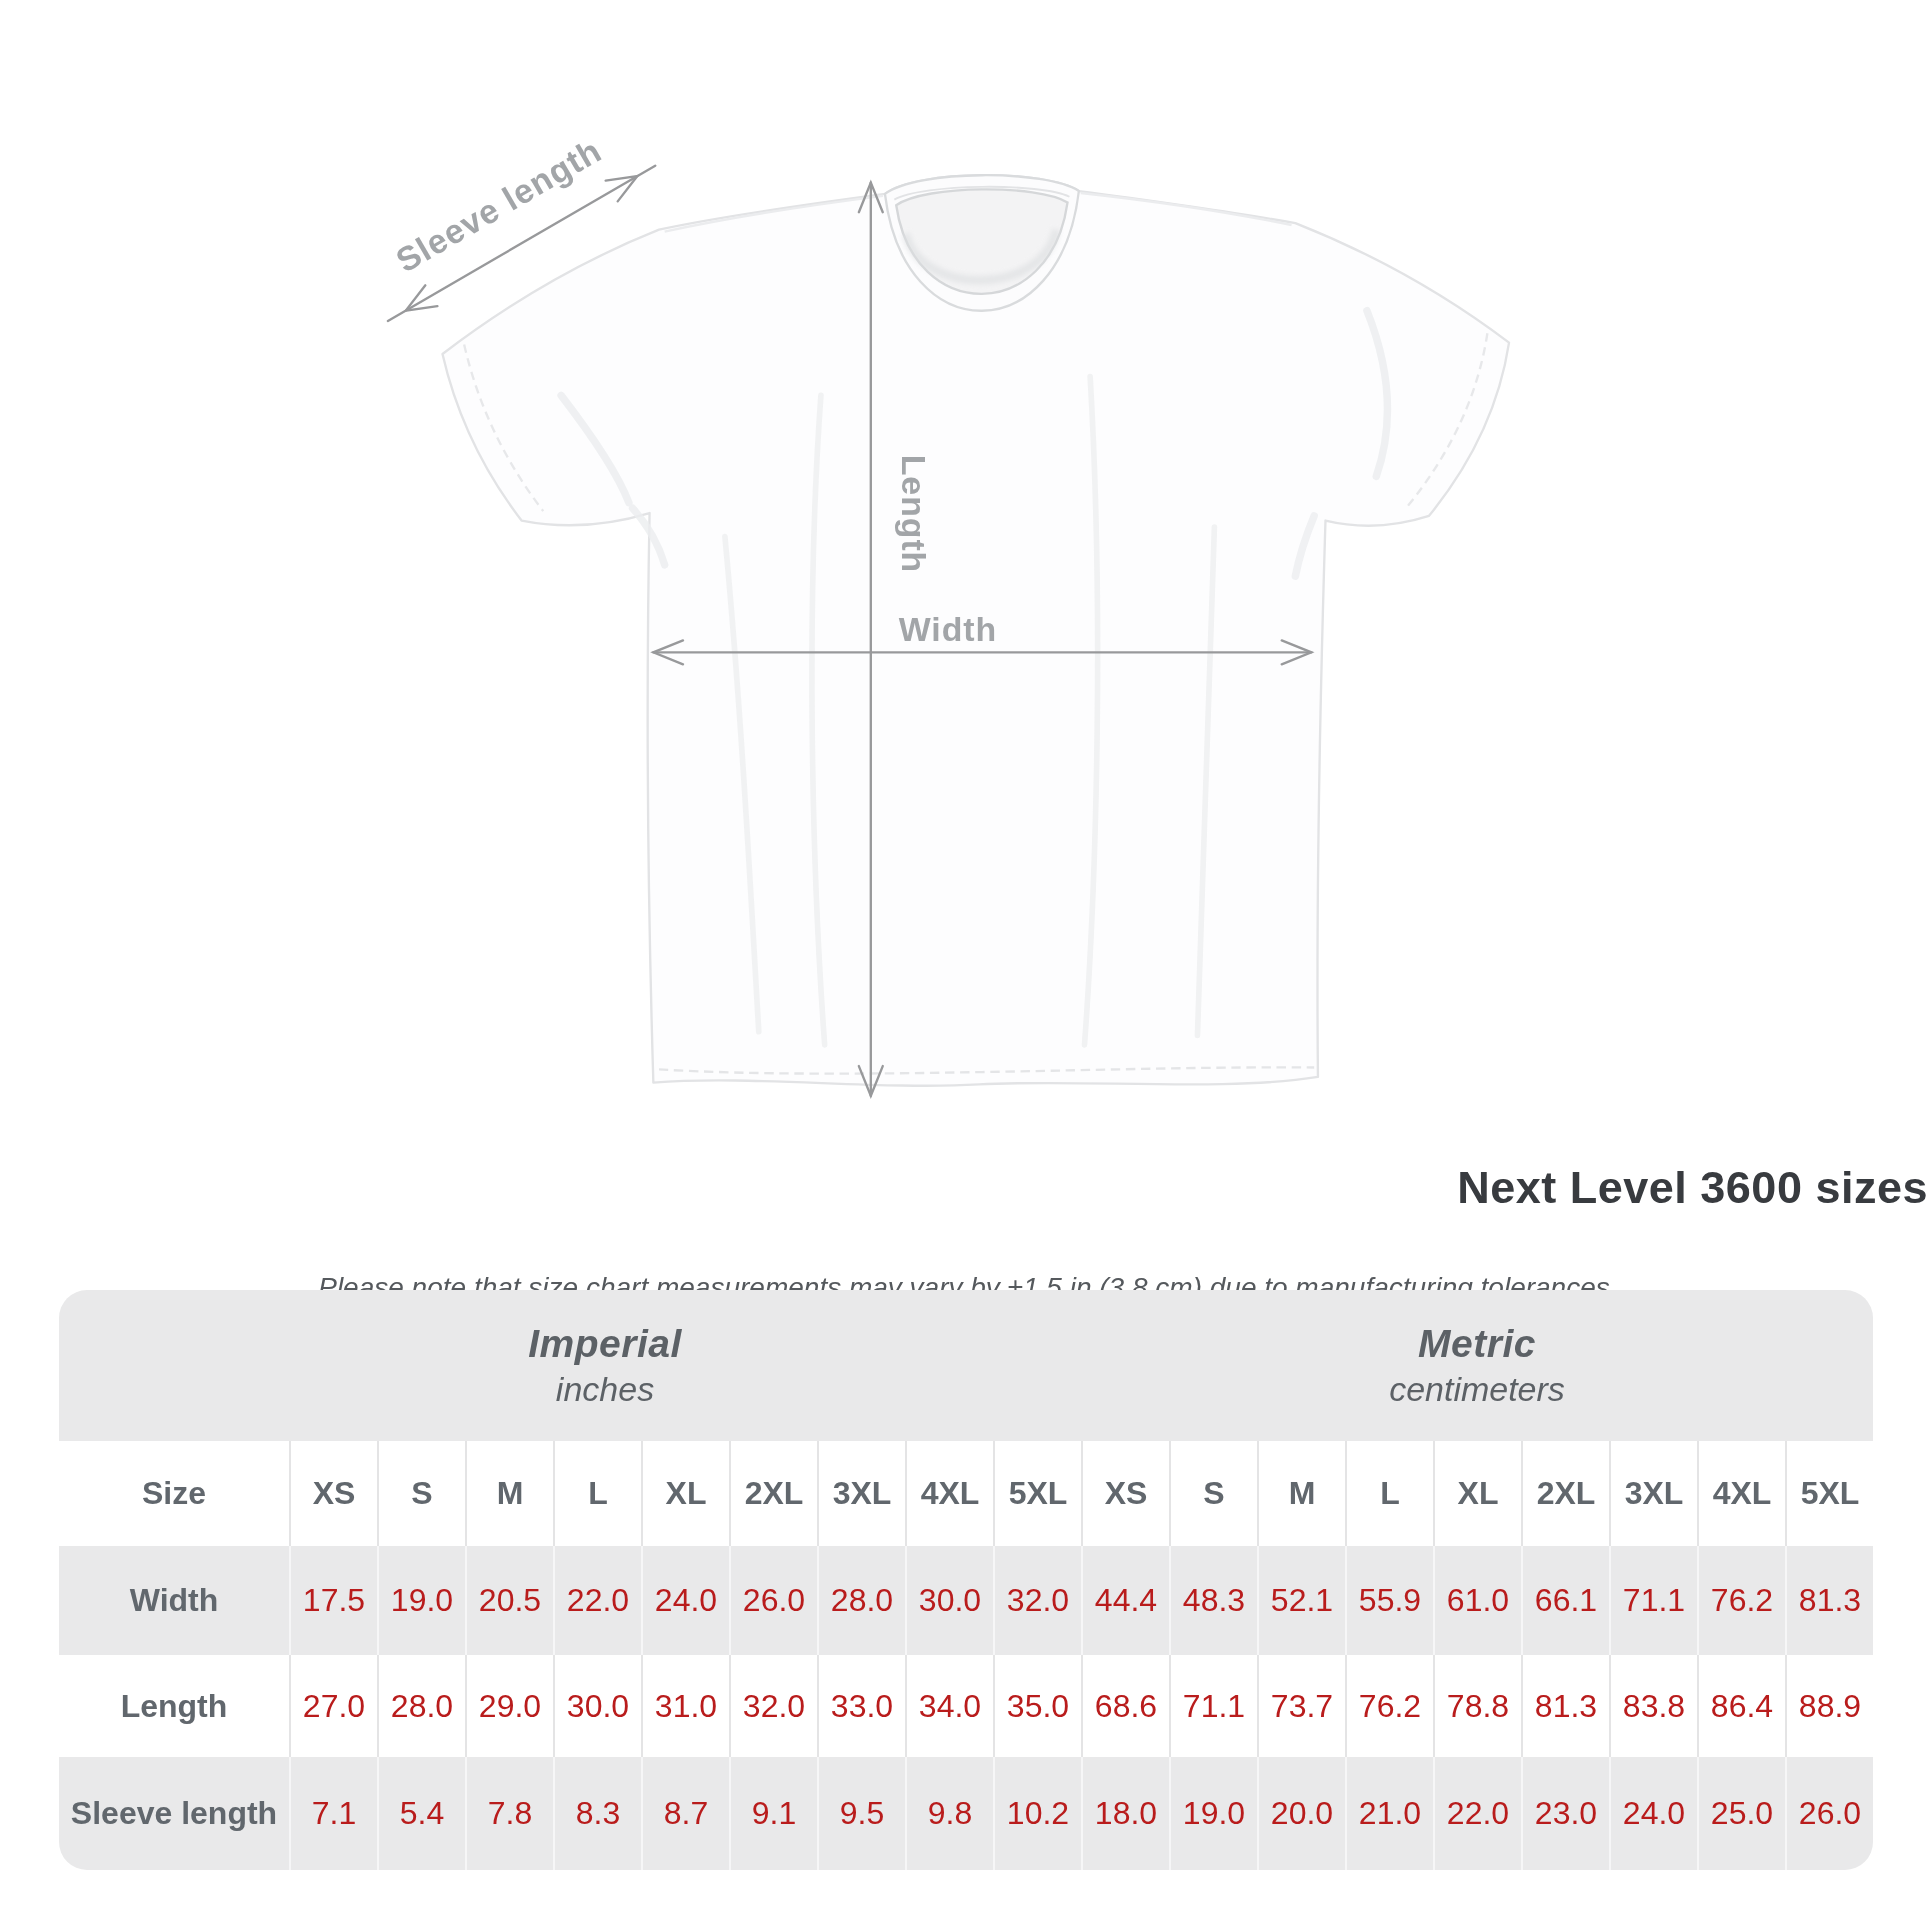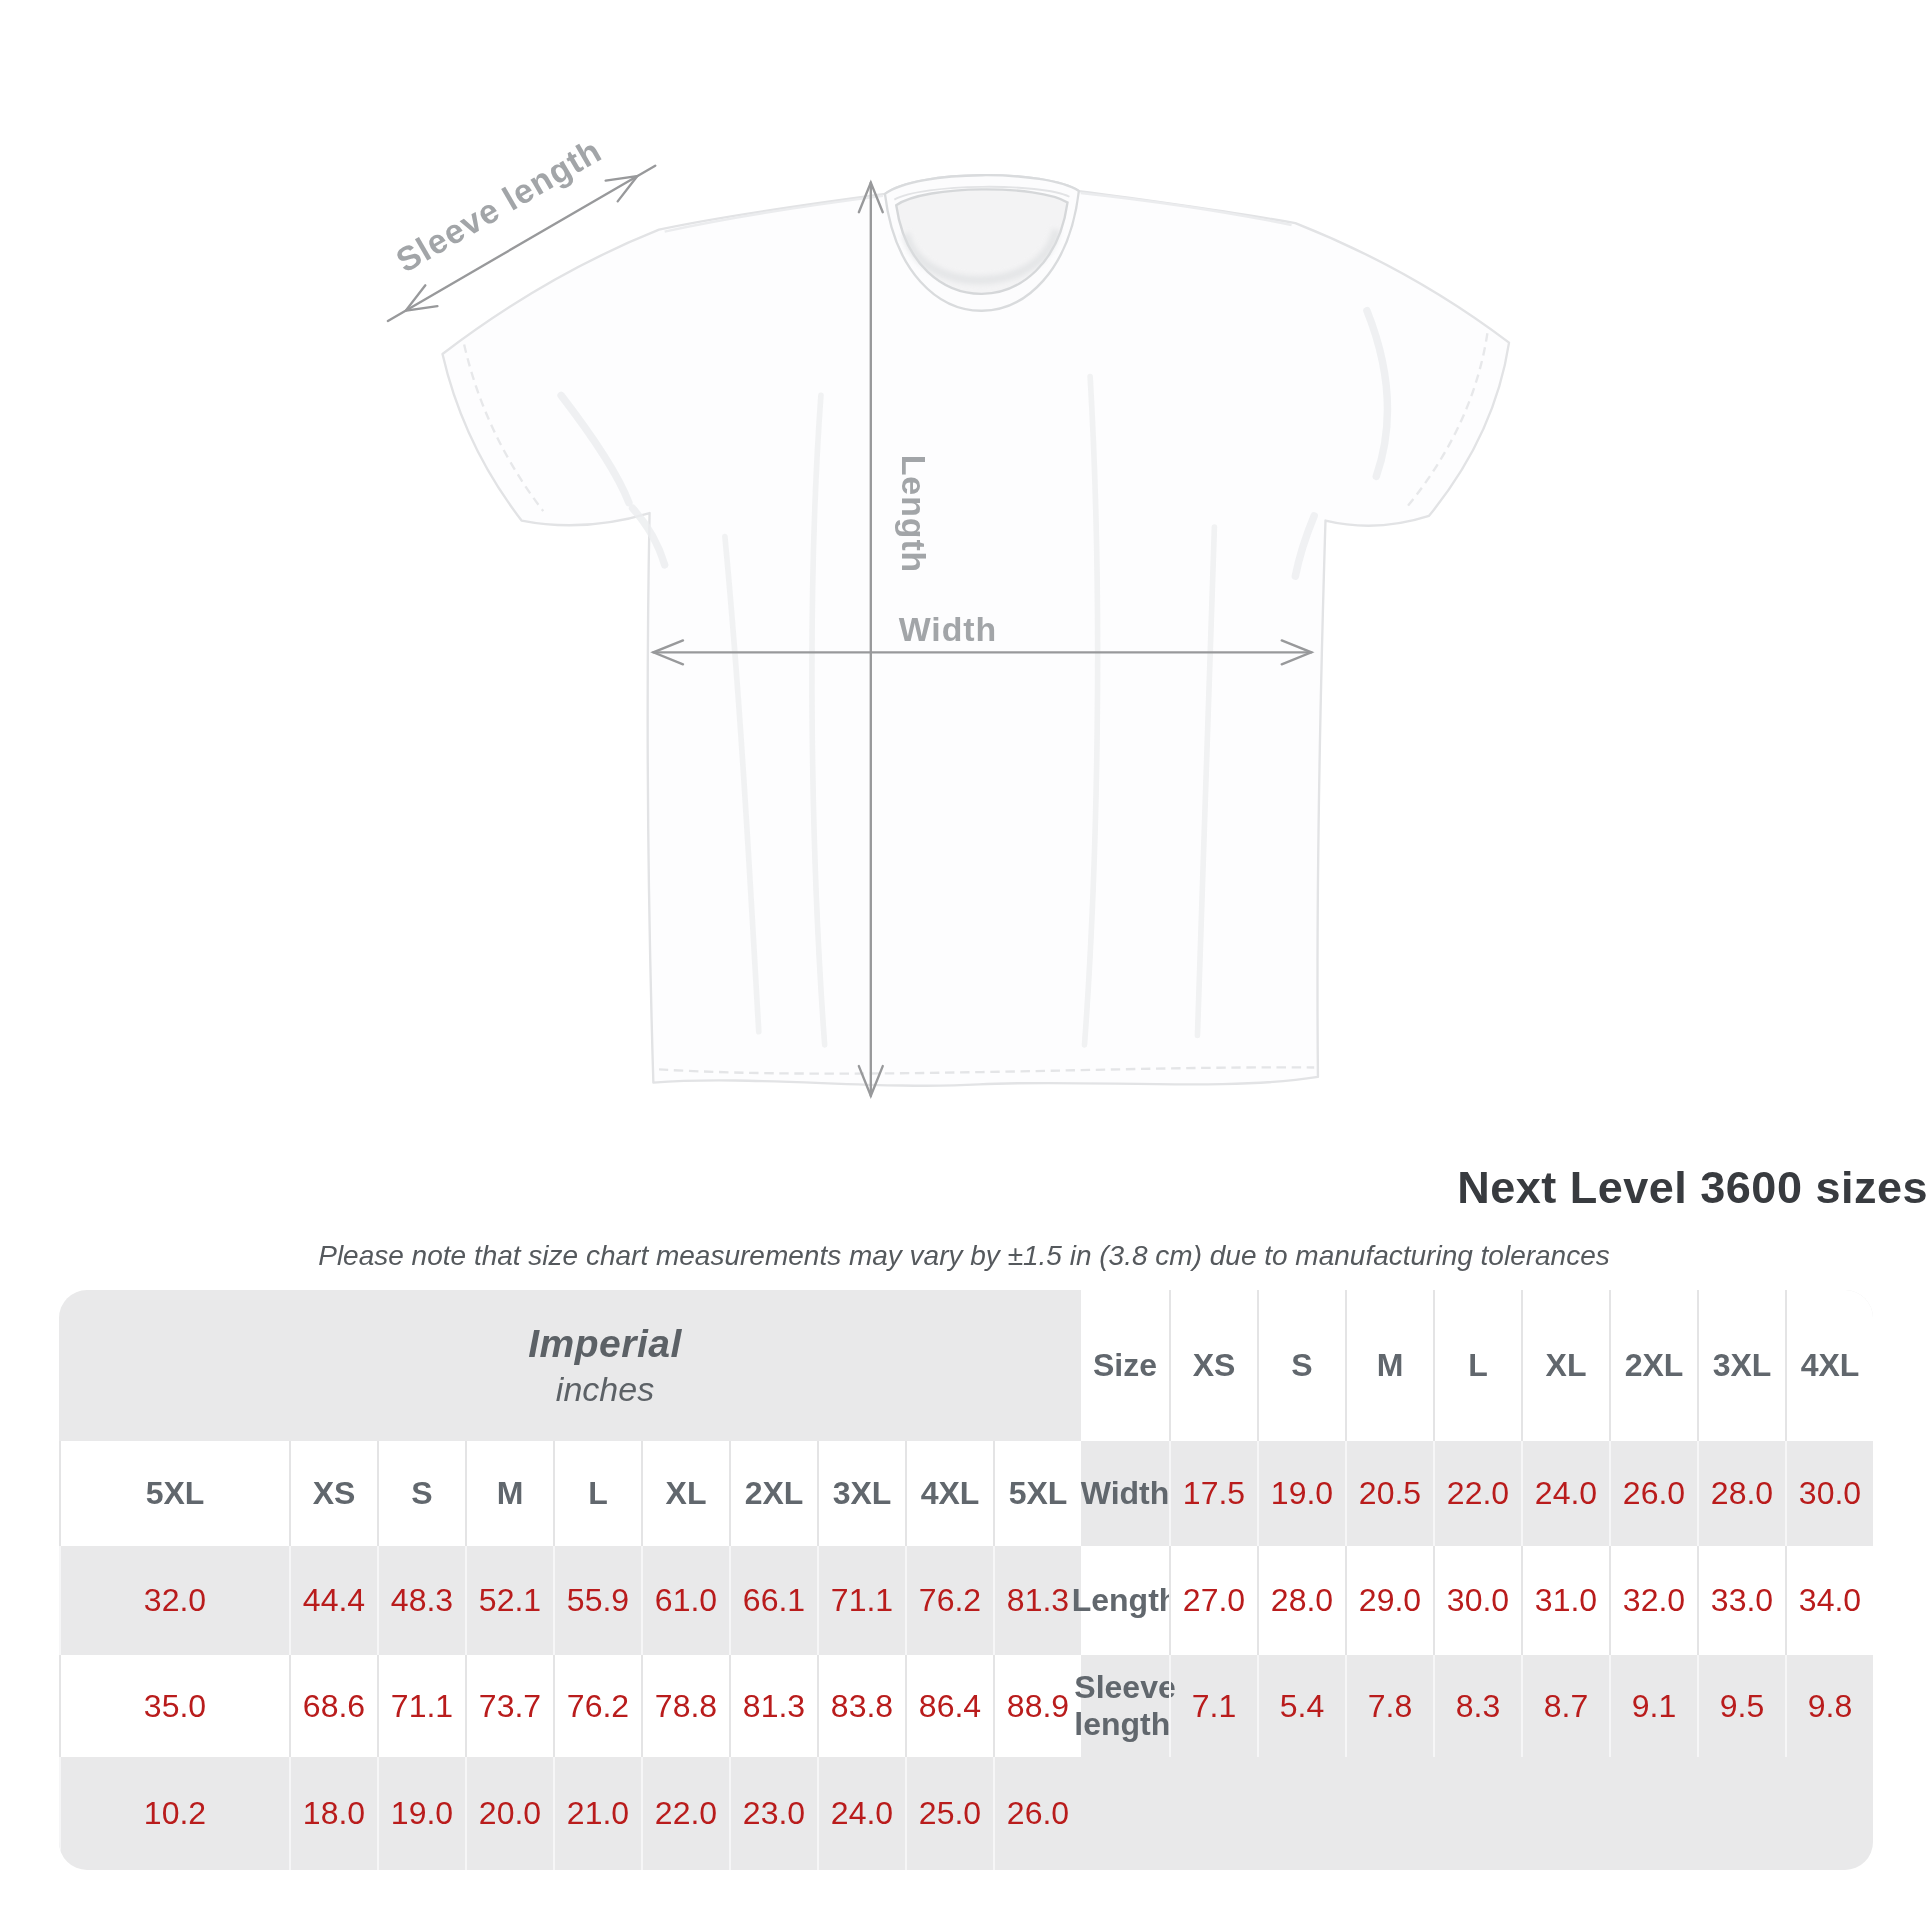--- a/index.html
+++ b/index.html
@@ -2,21 +2,21 @@
 <html style="font-size:15px"><head>
 <meta charset="utf-8">
 <style>
   html,body{margin:0;padding:0;background:#ffffff;}
   .page{position:relative;width:1928px;height:1928px;background:#ffffff;overflow:hidden;
         font-family:"Liberation Sans", sans-serif;}
   .shirt-svg{position:absolute;left:0;top:0;}
 
   .title{position:absolute;left:0;right:0;top:1162px;text-align:right;
          font-size:45px;font-weight:bold;color:#383b3f;letter-spacing:0.5px;}
-  .subtitle{position:absolute;left:0;right:0;top:1240px;text-align:center;
+  .subtitle{position:absolute;left:0;right:0;top:1272px;text-align:center;
             font-size:28px;font-style:italic;color:#55595d;}
 
   .card{position:absolute;left:59px;top:1290px;width:1814px;height:580px;
         background:#e9e9ea;border-radius:28px;overflow:hidden;
         display:grid;grid-template-columns:230px repeat(18,1fr);
         grid-template-rows:151px 105px 109px 102px 113px;}
 
   .uhead{grid-row:1;display:flex;flex-direction:column;align-items:center;
          justify-content:center;gap:4px;color:#5c6166;}
   .uh-imperial{grid-column:1/11;transform:translateX(35px);}
@@ -115,20 +115,24 @@
     <text class="dim-label" text-anchor="middle" x="1007" y="681">Width</text>
   </svg>
 
   <div class="title">Next Level 3600 sizes</div>
   <div class="subtitle">Please note that size chart measurements may vary by ±1.5 in (3.8 cm) due to manufacturing tolerances</div>
 
   <div class="card">
     <div class="uhead uh-imperial">
       <div class="uh1">Imperial</div>
       <div class="uh2">inches</div>
+    </div>
+    <div class="uhead uh-metric">
+      <div class="uh1">Metric</div>
+      <div class="uh2">centimeters</div>
     </div>
 
   <div class="c w lbl">Size</div>
       <div class="c w lbl sep">XS</div>
       <div class="c w lbl sep">S</div>
       <div class="c w lbl sep">M</div>
       <div class="c w lbl sep">L</div>
       <div class="c w lbl sep">XL</div>
       <div class="c w lbl sep">2XL</div>
       <div class="c w lbl sep">3XL</div>

